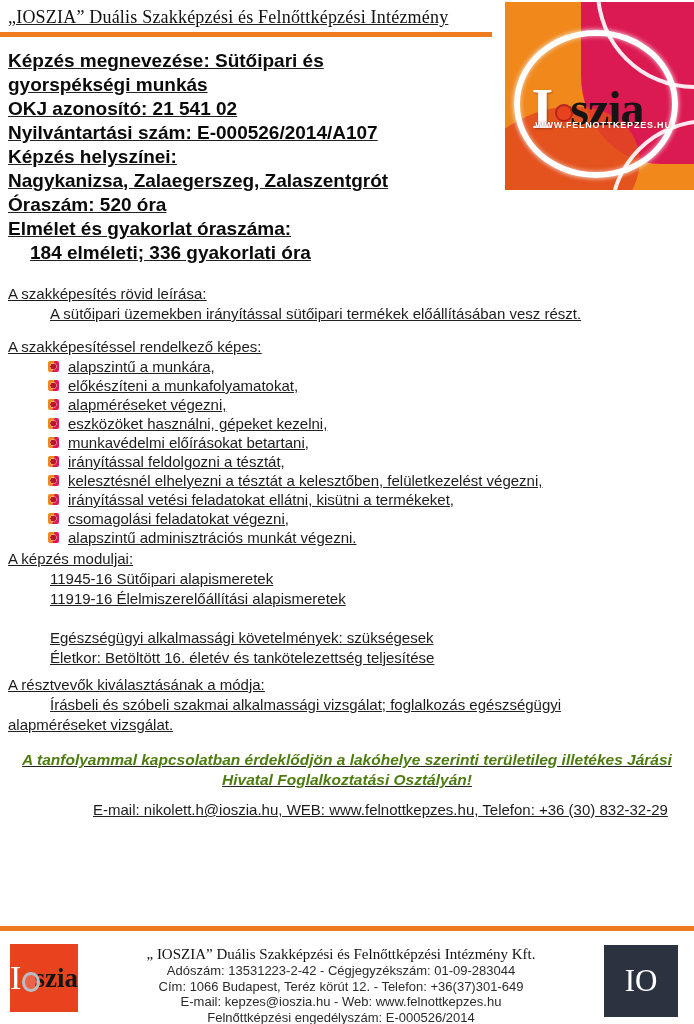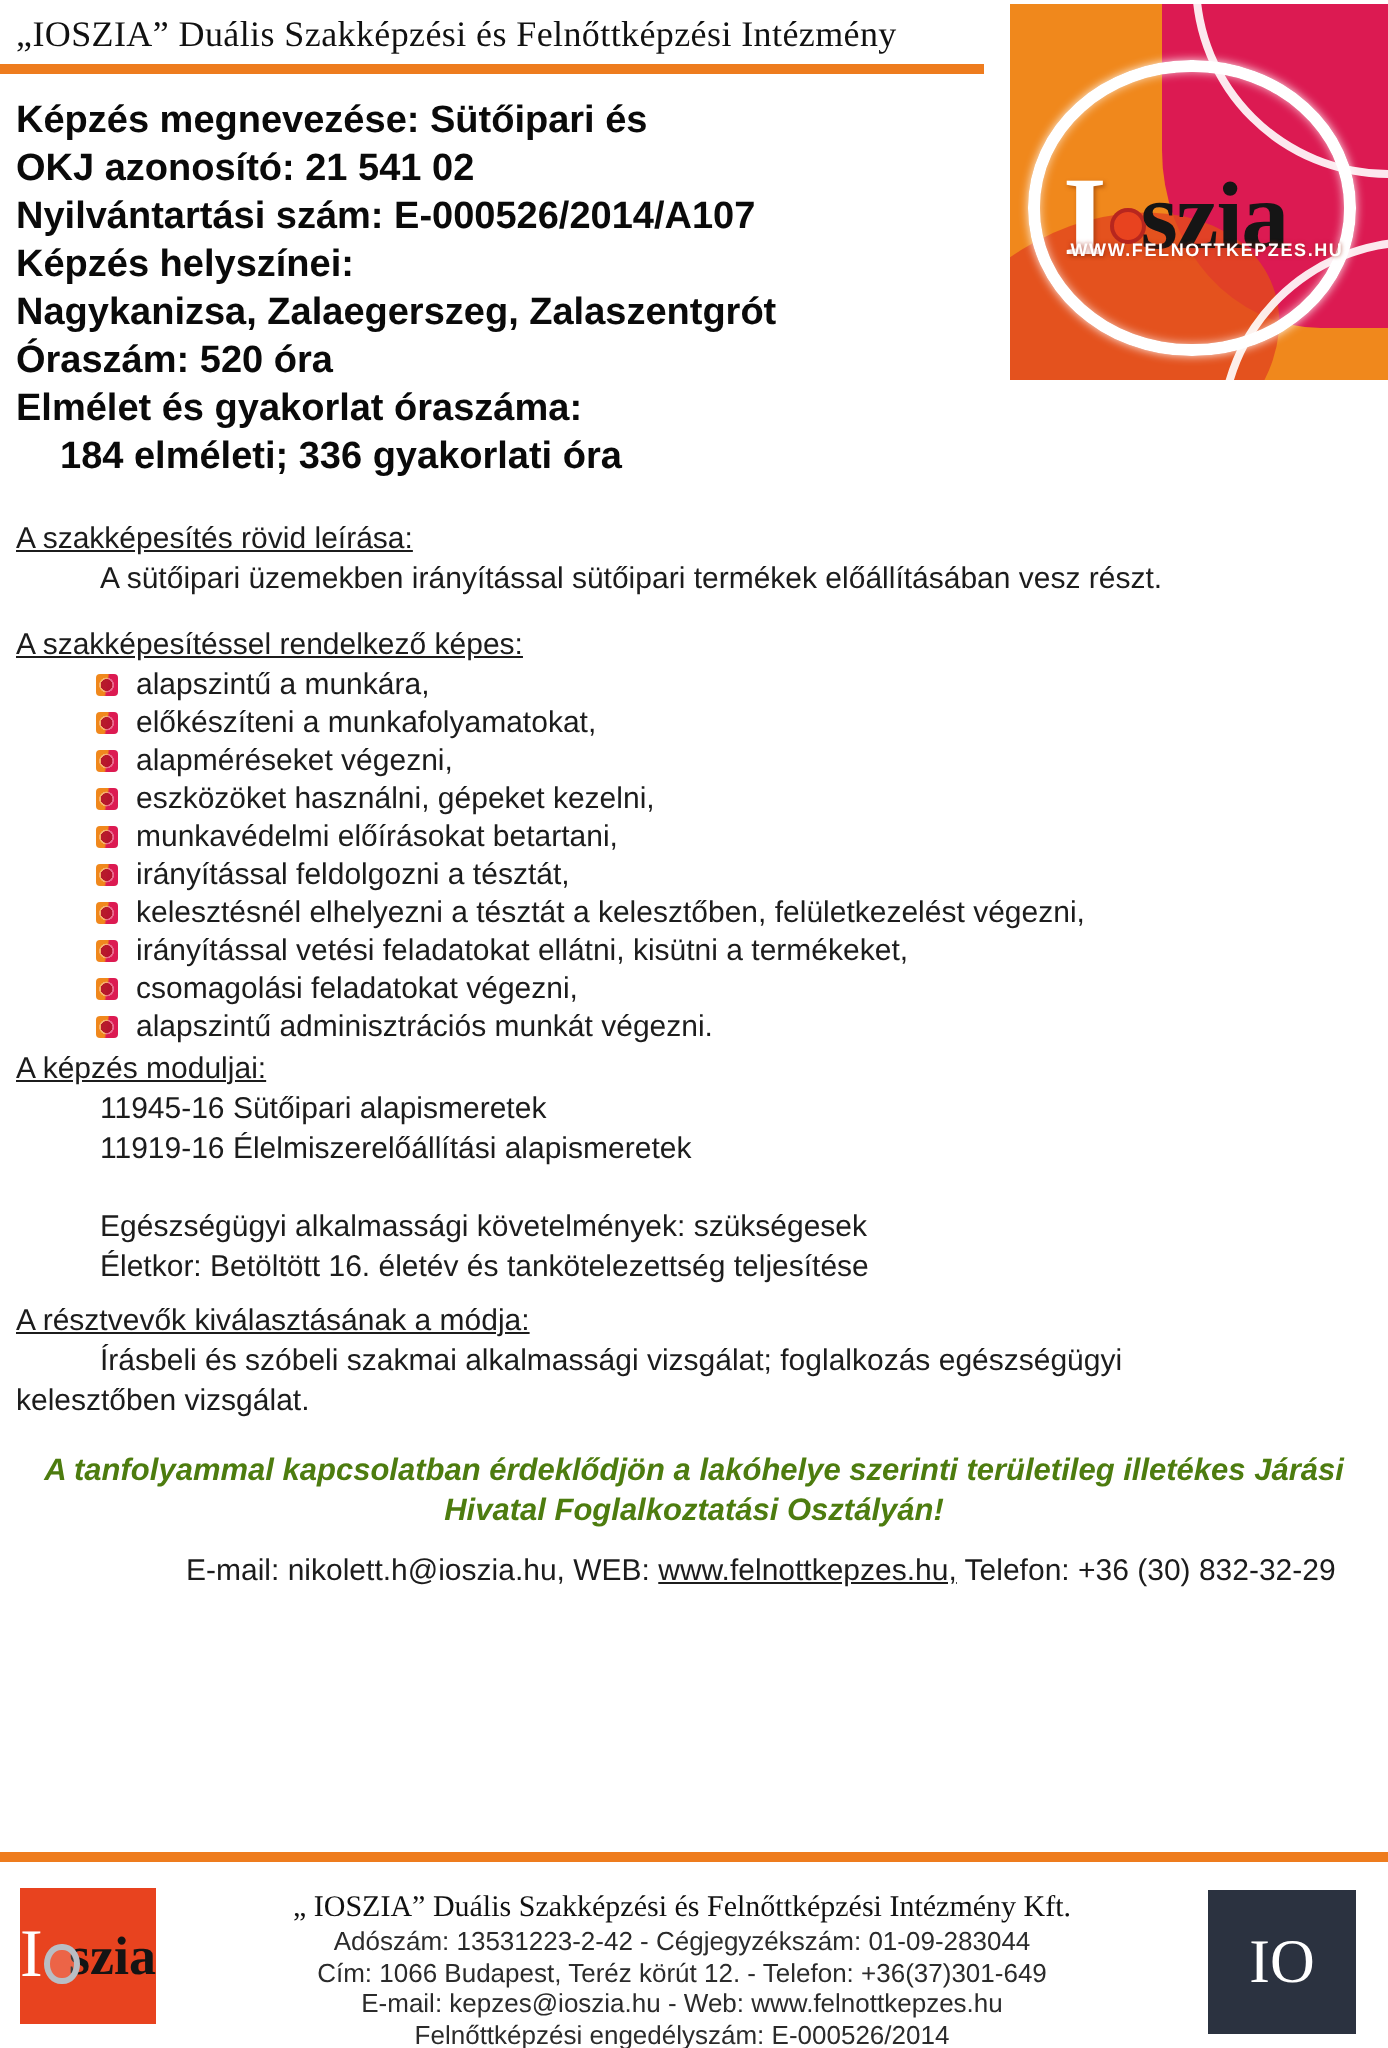--- a/index.html
+++ b/index.html
@@ -2,21 +2,21 @@
 <html><head>
 <meta charset="utf-8">
 <style>
   html,body { margin:0; padding:0; }
   body {
     width:694px; height:1024px; background:#ffffff; position:relative;
     overflow:hidden; color:#222;
     font-family:"Liberation Sans", sans-serif;
     -webkit-font-smoothing:antialiased;
   }
-  .page { position:relative; width:694px; height:736px; }
+  .page { position:relative; width:694px; height:736px;text-decoration:underline; }
 
   
   .header-title {
     padding:7px 0 0 8px;
     font-family:"Liberation Serif", serif;
     font-size:18px; color:#111; letter-spacing:.2px;
   }
   .rule-top {
     margin-top:4px; margin-left:0;
     width:492px; height:5px; background:#ee7c1e;
@@ -132,20 +132,21 @@
     <div class="logo-text-row">
       <span class="logo-i">I</span>
       <span class="logo-dot"></span>
       <span class="logo-szia">szia</span>
     </div>
     <div class="logo-url">WWW.FELNOTTKEPZES.HU</div>
   </div>
 
   <div class="course-block">
     <div class="course-line">Képzés megnevezése: Sütőipari és</div>
+    <div class="course-line">gyorspékségi munkás</div>
     <div class="course-line">OKJ azonosító: 21 541 02</div>
     <div class="course-line">Nyilvántartási szám: E-000526/2014/A107</div>
     <div class="course-line">Képzés helyszínei:</div>
     <div class="course-line">Nagykanizsa, Zalaegerszeg, Zalaszentgrót</div>
     <div class="course-line">Óraszám: 520 óra</div>
     <div class="course-line">Elmélet és gyakorlat óraszáma:</div>
     <div class="course-line indented">184 elméleti; 336 gyakorlati óra</div>
   </div>
 
   <div class="content">
@@ -208,21 +209,21 @@
     </div>
 
     <div class="sec-entry">
       <div class="indent">Egészségügyi alkalmassági követelmények: szükségesek</div>
       <div class="indent">Életkor: Betöltött 16. életév és tankötelezettség teljesítése</div>
     </div>
 
     <div class="sec-select">
       <div class="sec-heading">A résztvevők kiválasztásának a módja:</div>
       <div class="indent">Írásbeli és szóbeli szakmai alkalmassági vizsgálat; foglalkozás egészségügyi</div>
-      <div>kelesztőben vizsgálat.</div>
+      <div>alapméréseket vizsgálat.</div>
     </div>
 
     <div class="notice">
       <div>A tanfolyammal kapcsolatban érdeklődjön a lakóhelye szerinti területileg illetékes Járási</div>
       <div>Hivatal Foglalkoztatási Osztályán!</div>
     </div>
 
     <div class="sec-contact">
       <div class="contact-line"><span>E-mail: nikolett.h@ioszia.hu, WEB: </span><a class="contact-web" href="#">www.felnottkepzes.hu,</a><span> Telefon: +36 (30) 832-32-29</span></div>
     </div>

